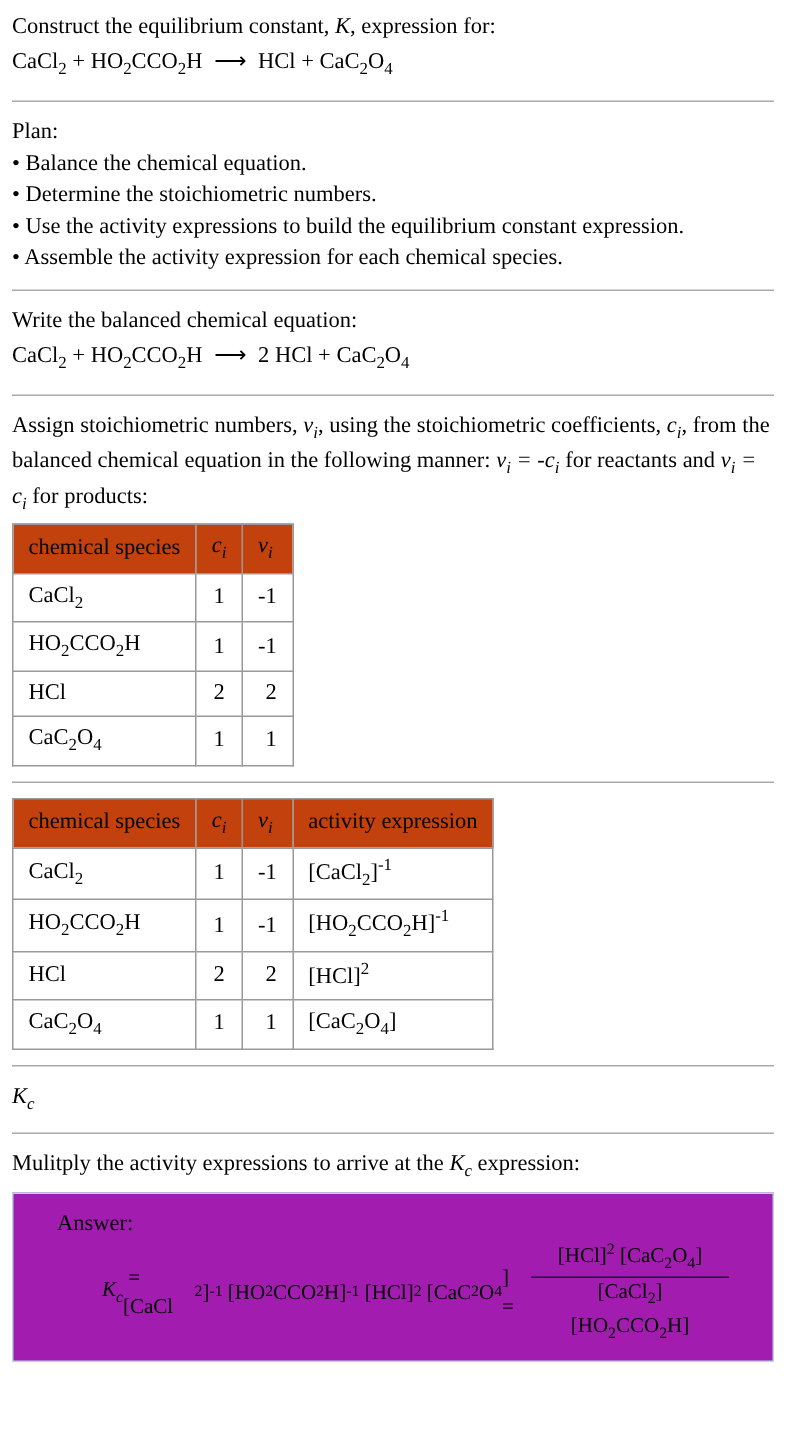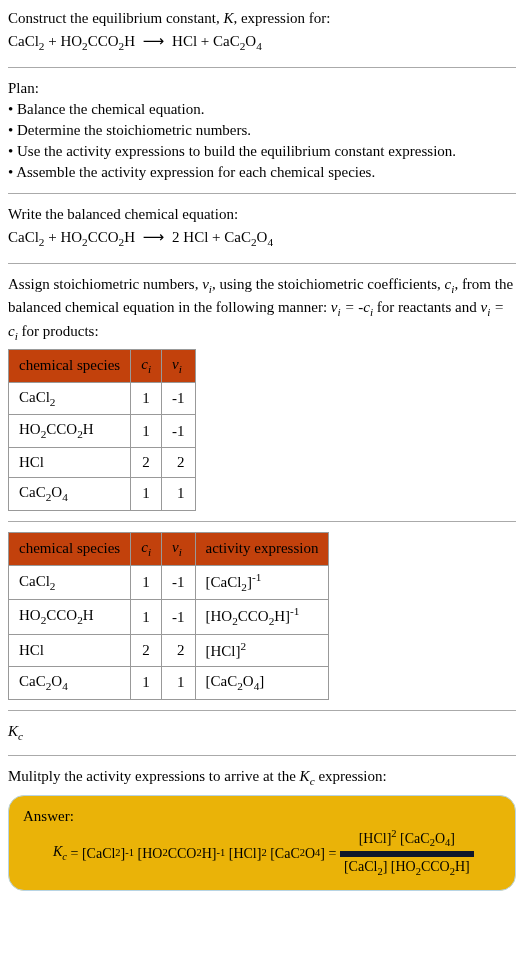--- a/index.html
+++ b/index.html
@@ -52,34 +52,34 @@
     th {
       background: #c2410c;
     }
     td.center {
       text-align: center;
     }
     td.right {
       text-align: right;
     }
     .answer-box {
-      background: #eab308;
+      background: #a21caf;
       border: 1px solid #b8d4e3;
-      border-radius: 16px;
-      padding: 10px 14px;
+      border-radius: 0;
+      padding: 10px 29px;
       margin-top: 6px;
     }
     .fraction {
       display: inline-block;
       vertical-align: middle;
       text-align: center;
     }
     .fraction .num {
       display: block;
-      border-bottom: 6px solid #0f172a;
+      border-bottom: 1px solid #0f172a;
       padding: 0 4px;
     }
     .fraction .den {
       display: block;
       padding: 0 4px;
     }
     .eq-line {
       margin: 2px 0;
     }
     .indent {

